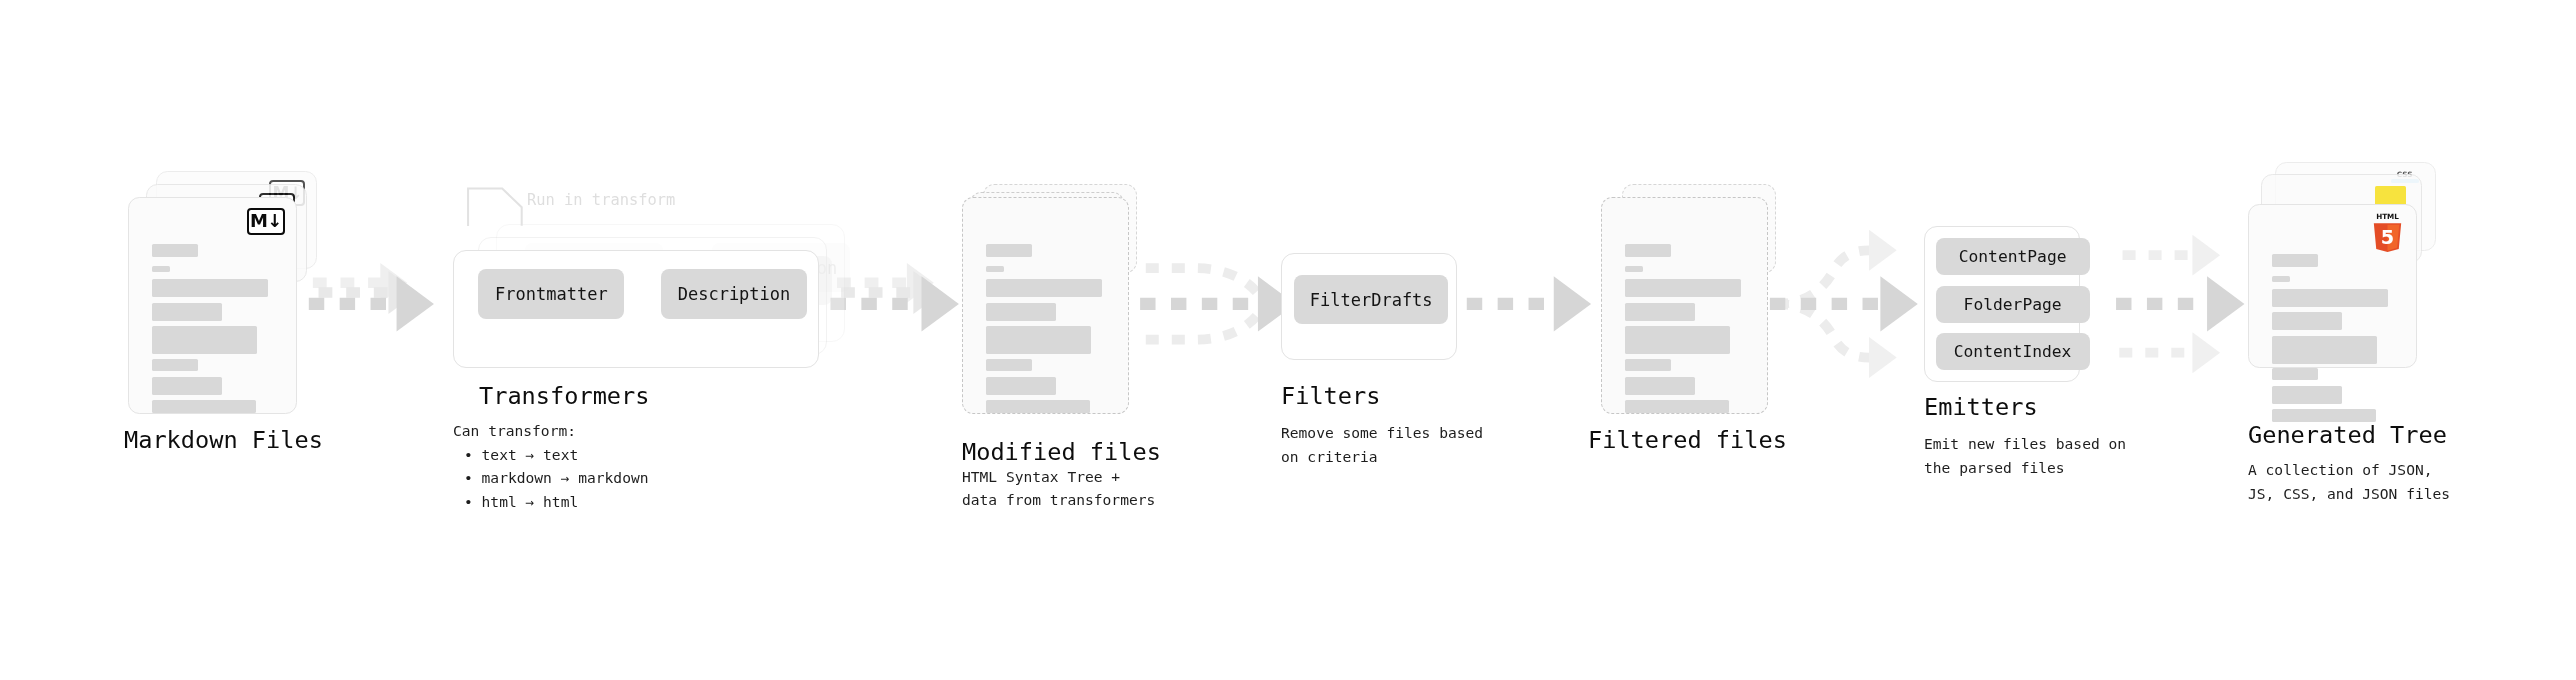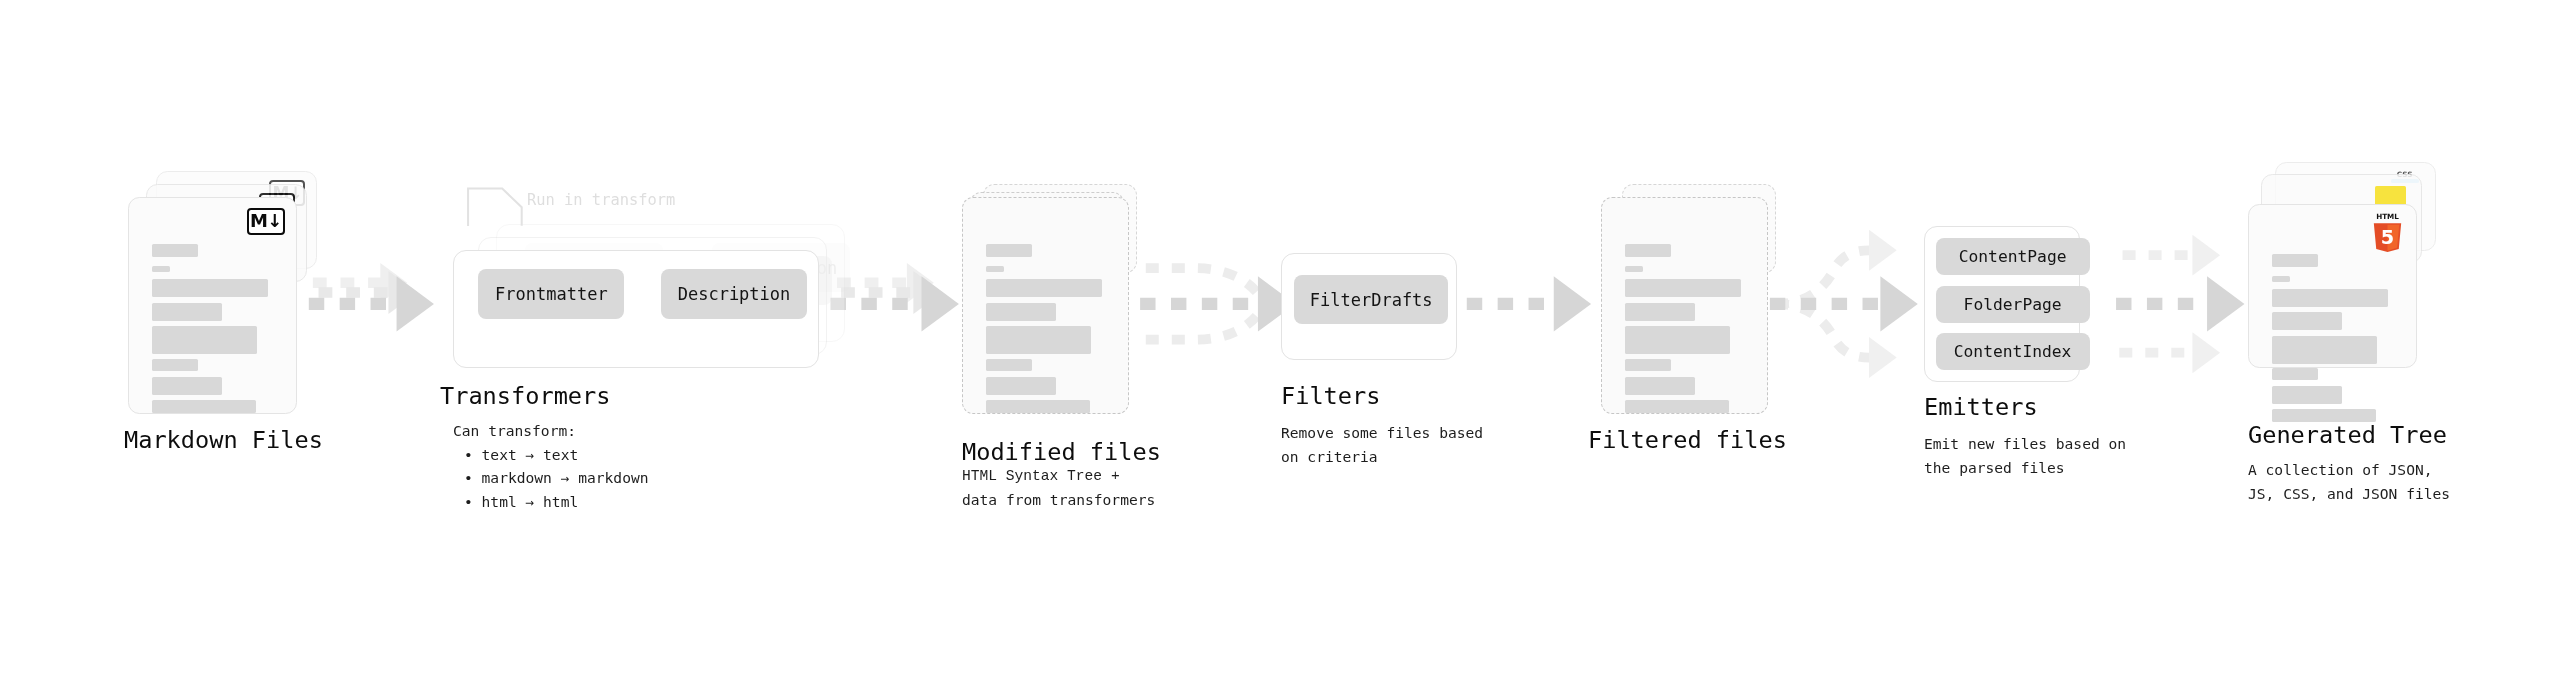--- a/index.html
+++ b/index.html
@@ -228,21 +228,21 @@
         <line x1="748" y1="377" x2="800" y2="377"></line>
           <path d="M800,370 L814,377 L800,384 Z"></path>
       </g>
     </svg>
 
     <div class="groupbox" style="left:453px;top:250px;width:366px;height:118px;">
       <div class="chip" style="left:24.4px;top:18px;width:146px;height:50px;font-size:17px;">Frontmatter</div>
       <div class="chip" style="left:207px;top:18px;width:146px;height:50px;font-size:17px;">Description</div>
     </div>
 
-    <div class="title" style="left:440px;top:382px;">Transformers</div>
+    <div class="title" style="left:479px;top:382px;">Transformers</div>
 
     <div class="caption" style="left:453px;top:419px;">Can transform:</div>
     <div class="caption" style="left:464px;top:443px;">• text → text</div>
     <div class="caption" style="left:464px;top:466px;">• markdown → markdown</div>
     <div class="caption" style="left:464px;top:490px;">• html → html</div>
   </div>
 
   <div class="node">
     <div class="doccard dashed ghost1" style="left:983px;top:184px;width:154px;height:89px;"></div>
     <div class="doccard dashed ghost2" style="left:970px;top:192px;width:154px;height:89px;"></div>
@@ -251,21 +251,21 @@
       <div class="skel" style="left:23px;top:68px;width:18px;height:5.7px;"></div>
       <div class="skel" style="left:23px;top:81px;width:116px;height:18px;"></div>
       <div class="skel" style="left:23px;top:105px;width:70px;height:18px;"></div>
       <div class="skel" style="left:23px;top:128px;width:105px;height:28.4px;"></div>
       <div class="skel" style="left:23px;top:161px;width:46px;height:12.2px;"></div>
       <div class="skel" style="left:23px;top:179px;width:70px;height:18px;"></div>
       <div class="skel" style="left:23px;top:202px;width:104px;height:13px;"></div>
     </div>
 
     <div class="title" style="left:962px;top:426px;margin-top:12px;">Modified files</div>
-    <div class="caption" style="left:962px;top:465px;font-family:Liberation Mono, monospace;">HTML Syntax Tree +</div>
+    <div class="caption" style="left:962px;top:465px;">HTML Syntax Tree +</div>
     <div class="caption" style="left:962px;top:488px;">data from transformers</div>
   </div>
 
   <div class="node">
     <div class="groupbox" style="left:1281px;top:253px;width:176px;height:107px;">
       <div class="chip" style="left:12.2px;top:21px;width:154px;height:49px;font-size:17px;">FilterDrafts</div>
     </div>
     <div class="title" style="left:1281px;top:382px;">Filters</div>
     <div class="caption" style="left:1281px;top:421px;">Remove some files based</div>
     <div class="caption" style="left:1281px;top:445px;">on criteria</div>

